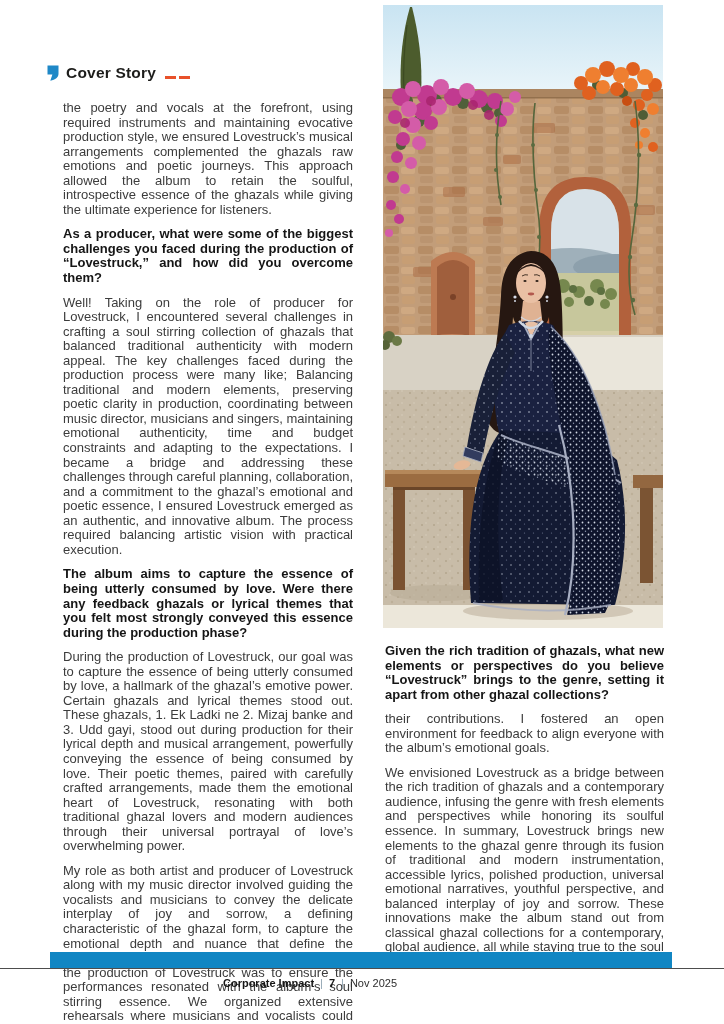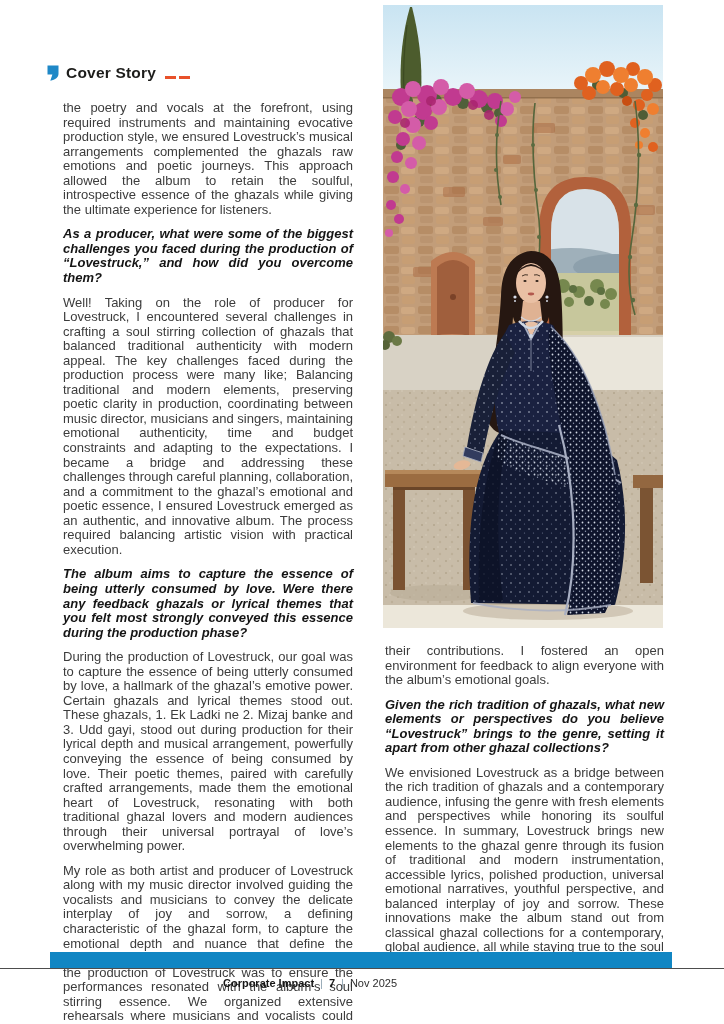--- a/index.html
+++ b/index.html
@@ -15,21 +15,21 @@
   .dashes { display:flex; gap:3px; margin-left:9px; margin-top:9px; }
   .dash { width:11px; height:3.5px; background:#e8512a; }
 
   
   .col-left  { position:absolute; left:63px;  top:101px; width:290px; }
   .col-right { position:absolute; left:385px; top:644px; width:279px; }
   .para {
     font-size:13px; line-height:14.55px; text-align:justify;
     color:#3c3c3c; margin:0 0 10px 0;
   }
-  .question { font-weight:bold; color:#151515;font-style:italic; }
+  .question { font-weight:bold; color:#151515; }
 
   
   .photo { position:absolute; left:383px; top:5px; width:280px; height:623px; }
   .photo svg { display:block; width:280px; height:623px; }
 
   
   .footer-bar  { position:absolute; left:50px; top:952px; width:622px; height:16px; background:#1186c3; }
   .footer-rule { position:absolute; left:0; top:968px; width:724px; height:1px; background:#4d4d4d; }
   .footer-text { position:absolute; left:0; top:977px; width:620px; text-align:center; font-size:11px; color:#2e2e2e; }
   .footer-text .strong { font-weight:bold; color:#161616; }
@@ -312,22 +312,22 @@
         <path d="M168,322 C198,348 222,405 232,470 C240,535 236,580 222,608 L184,610 C198,556 196,480 178,420 C170,382 164,345 166,326 Z" fill="#0e142c"></path>
         <path d="M168,322 C198,348 222,405 232,470 C240,535 236,580 222,608 L184,610 C198,556 196,480 178,420 C170,382 164,345 166,326 Z" fill="url(#emb2)"></path>
         <path d="M176,420 C192,480 196,555 182,610" stroke="#a7aec2" stroke-width="2.2" fill="none"></path>
         <path d="M168,322 C198,348 222,405 232,470" stroke="#9ba4bb" stroke-width="1.6" fill="none" opacity="0.8"></path>
         <path d="M90,598 Q160,612 228,600" stroke="#a7aec2" stroke-width="1.8" fill="none" opacity="0.8"></path>
       </g>
     </svg>
   </div>
 
   <div class="col-right">
+    <p class="para question">Given the rich tradition of ghazals, what new elements or perspectives do you believe “Lovestruck” brings to the genre, setting it apart from other ghazal collections?</p>
     <p class="para">their contributions. I fostered an open environment for feedback to align everyone with the album’s emotional goals.</p>
-    <p class="para question">Given the rich tradition of ghazals, what new elements or perspectives do you believe “Lovestruck” brings to the genre, setting it apart from other ghazal collections?</p>
     <p class="para">We envisioned Lovestruck as a bridge between the rich tradition of ghazals and a contemporary audience, infusing the genre with fresh elements and perspectives while honoring its soulful essence. In summary, Lovestruck brings new elements to the ghazal genre through its fusion of traditional and modern instrumentation, accessible lyrics, polished production, universal emotional narratives, youthful perspective, and balanced interplay of joy and sorrow. These innovations make the album stand out from classical ghazal collections for a contemporary, global audience, all while staying true to the soul stirring essence of ghazals.</p>
   </div>
 
   <div class="footer-bar"></div>
   <div class="footer-rule"></div>
   <div class="footer-text">
     <span class="strong">Corporate Impact</span><span class="sep">|</span><span class="strong">7</span><span class="sep">|</span><span>Nov 2025</span>
   </div>
 
 </div>

